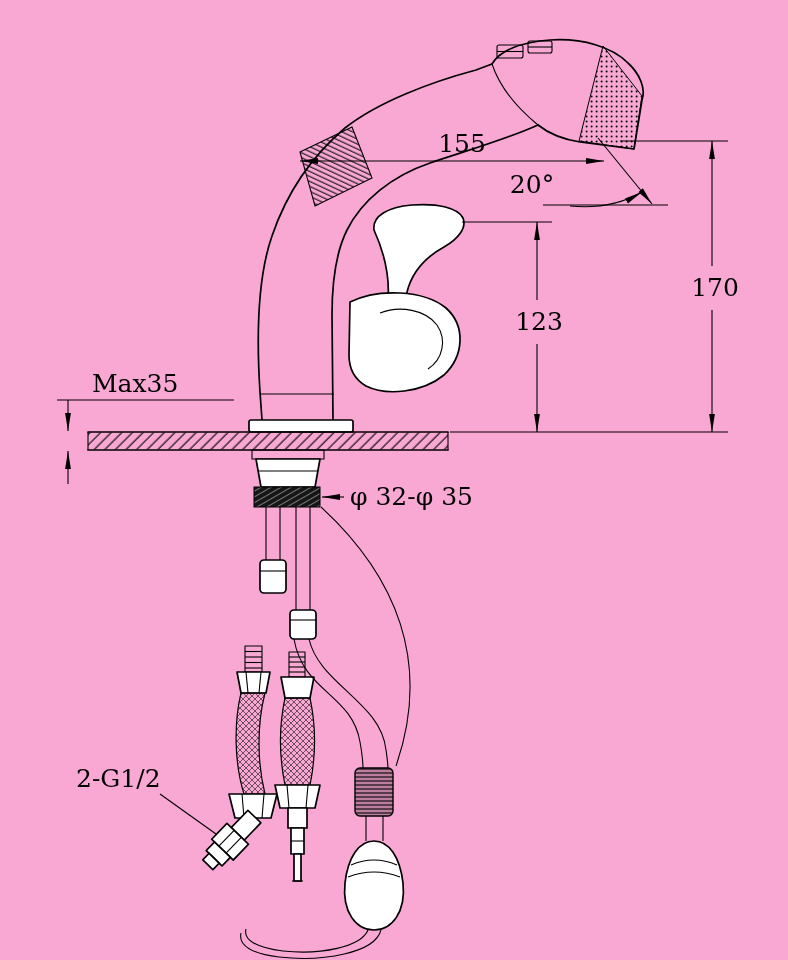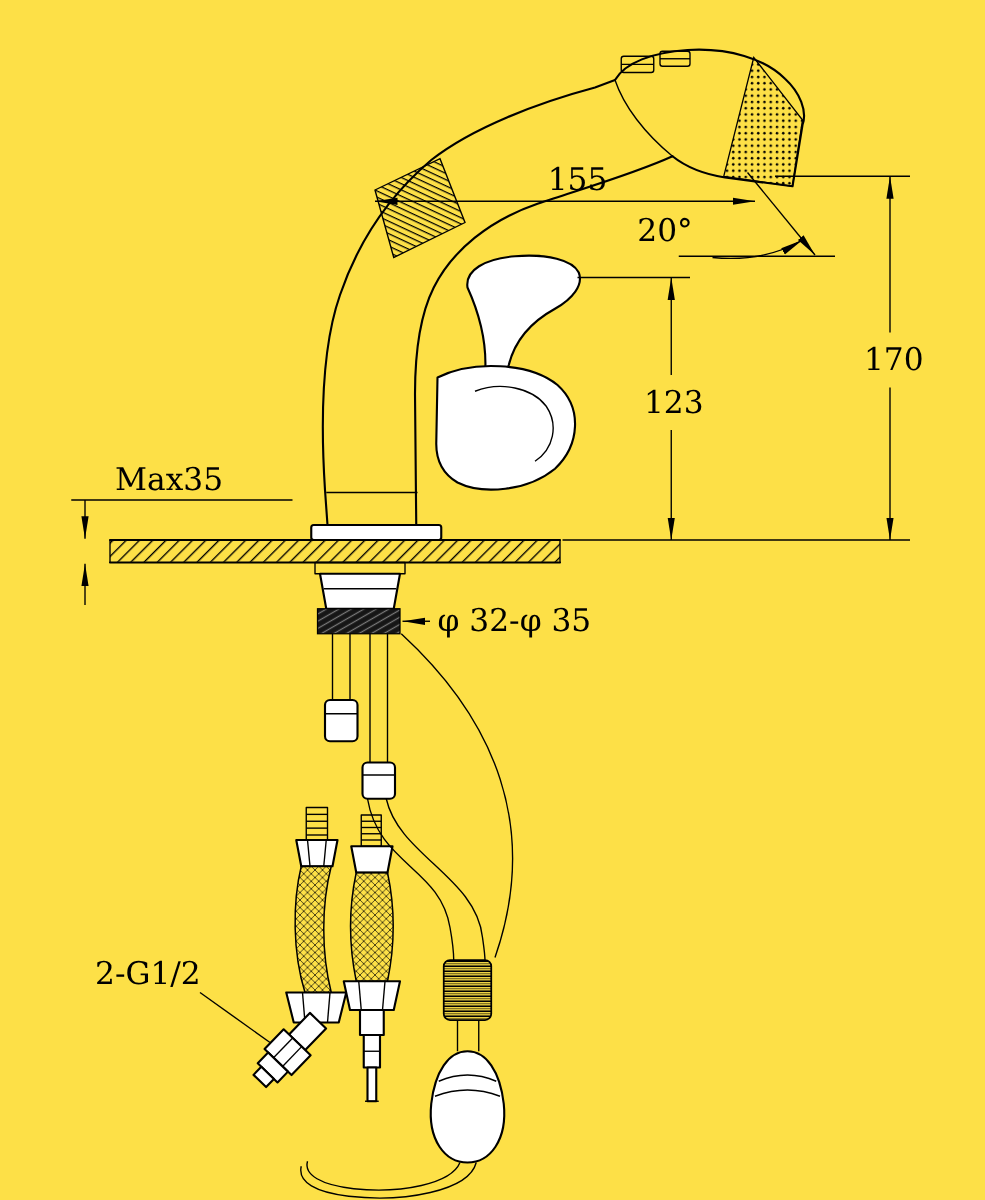--- a/index.html
+++ b/index.html
@@ -1,20 +1,20 @@
 <!DOCTYPE html>
 <html><head>
 <meta charset="utf-8">
 <style>
   html, body { margin: 0; padding: 0; background: #ffffff; }
   .stage {
     position: relative;
     width: 788px;
     height: 960px;
-    background: #fde047;
+    background: #f9a8d4;
     overflow: hidden;
   }
   svg { display: block; }
   .outline   { fill: none; stroke: #000; stroke-width: 1.7; stroke-linejoin: round; stroke-linecap: round; }
   .outline-f { fill: #fff; stroke: #000; stroke-width: 1.7; stroke-linejoin: round; }
   .detail    { fill: none; stroke: #000; stroke-width: 1.1; stroke-linejoin: round; }
   .dimline   { fill: none; stroke: #000; stroke-width: 1.1; }
   .dim-text  { font-family: "DejaVu Serif", serif; font-size: 25px; fill: #000; }
 </style>
 </head>

